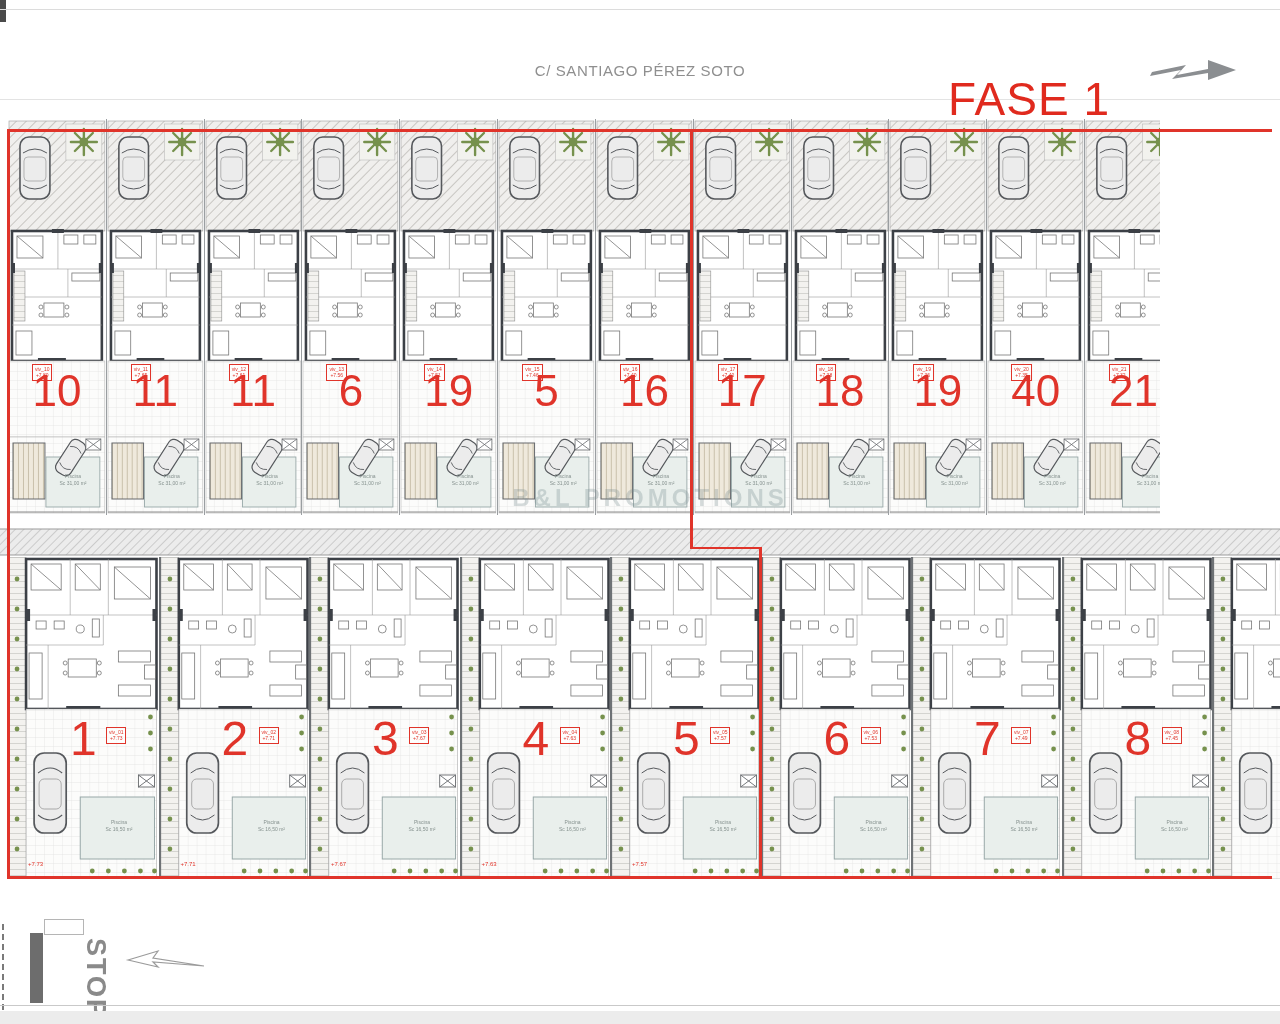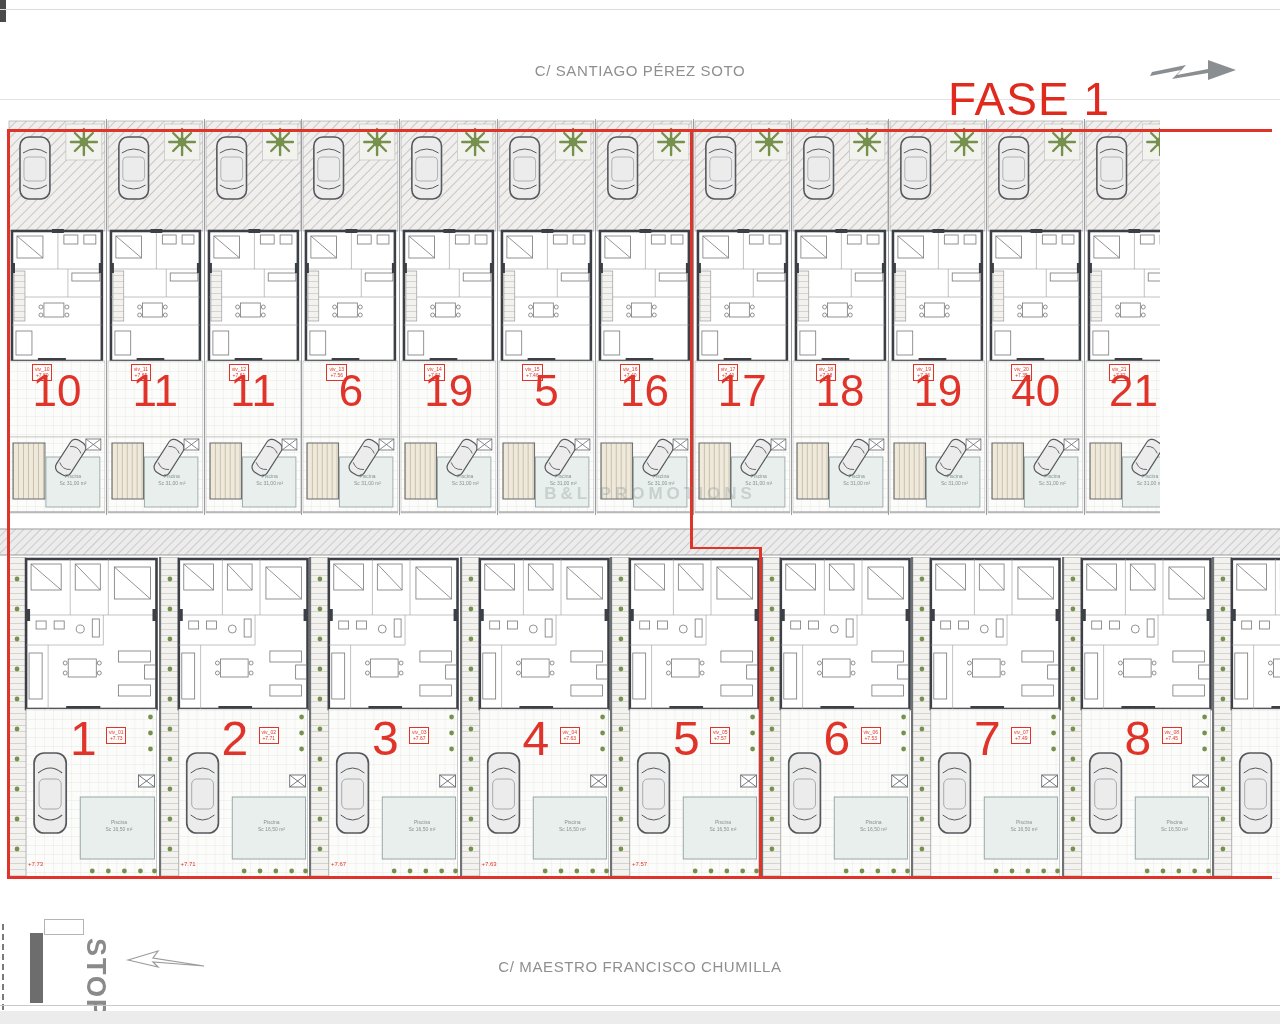--- a/index.html
+++ b/index.html
@@ -29,21 +29,21 @@
   .b-tag{top:170px;left:98px;}
   .tagbox span{display:block;}
   .pool-lbl{position:absolute;color:#86928f;font-size:5px;line-height:1.3;text-align:center;}
   .t-pool{top:354px;left:40px;width:50px;}
   .b-pool{top:262px;left:74px;width:74px;}
   .elev{position:absolute;top:304px;left:20px;font-size:6px;color:#e0342a;}
   
   #road{position:absolute;left:0;top:527px;width:1280px;height:30px;}
   
   #watermark{position:absolute;left:470px;top:484px;width:360px;text-align:center;
-             font-size:17px;font-weight:bold;letter-spacing:4px;color:rgba(120,138,144,.30);}
+             font-size:24px;font-weight:bold;letter-spacing:4px;color:rgba(120,138,144,.30);}
   
   #stop-bar{position:absolute;left:30px;top:933px;width:13px;height:70px;background:#6d6d6d;}
   #stop-box{position:absolute;left:44px;top:919px;width:38px;height:14px;background:#fff;border:1px solid #b5b5b5;}
   #stop-text{position:absolute;left:80px;top:938px;writing-mode:vertical-rl;
              font-size:27px;font-weight:bold;color:#8a8a8a;letter-spacing:2px;}
   #dash-line{position:absolute;left:2px;top:924px;height:86px;border-left:2px dashed #7a7a7a;}
   #corner-mark{position:absolute;left:0;top:0;width:6px;height:22px;background:#4a4a4a;}
   #band-line{position:absolute;left:0;right:0;top:1005px;height:1px;background:#c9c9c9;}
   #band{position:absolute;left:0;right:0;top:1011px;height:13px;background:#ececec;}
 </style>
@@ -1926,21 +1926,20 @@
 
   <div class="red" style="left:8px;top:129px;width:1264px;height:3px"></div>
   <div class="red" style="left:7px;top:129px;width:3px;height:750px"></div>
   <div class="red" style="left:7px;top:876px;width:1265px;height:3px"></div>
   <div class="red" style="left:690px;top:129px;width:3px;height:420px"></div>
   <div class="red" style="left:690px;top:547px;width:72px;height:2px"></div>
   <div class="red" style="left:759px;top:547px;width:3px;height:332px"></div>
 
   <div id="watermark">B&amp;L PROMOTIONS</div>
 
-  <div class="street" style="top:958px">C/ MAESTRO FRANCISCO CHUMILLA</div>
 
   <div id="dash-line"></div>
   <div id="stop-bar"></div>
   <div id="stop-box"></div>
   <div id="stop-text">STOP</div>
   <svg class="abs" style="left:122px;top:946px" width="90" height="34" viewBox="0 0 90 34">
     <path d="M6 14 L36 5 L31 12 L82 20 L31 16 L36 21 Z" fill="#fff" stroke="#9b9b9b" stroke-width="1.2"></path>
   </svg>
 
   <div id="band-line"></div>

